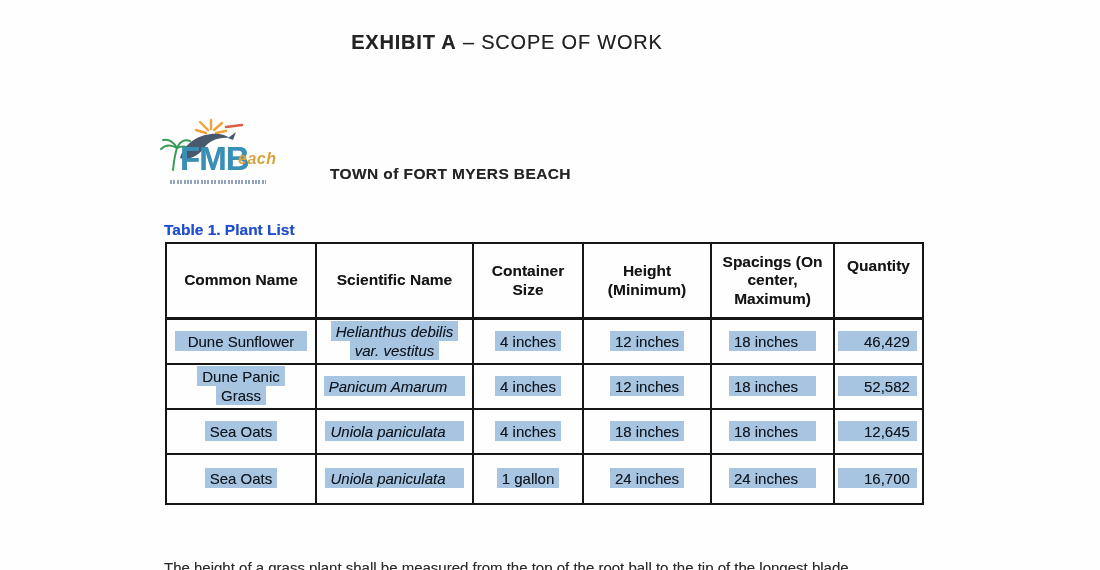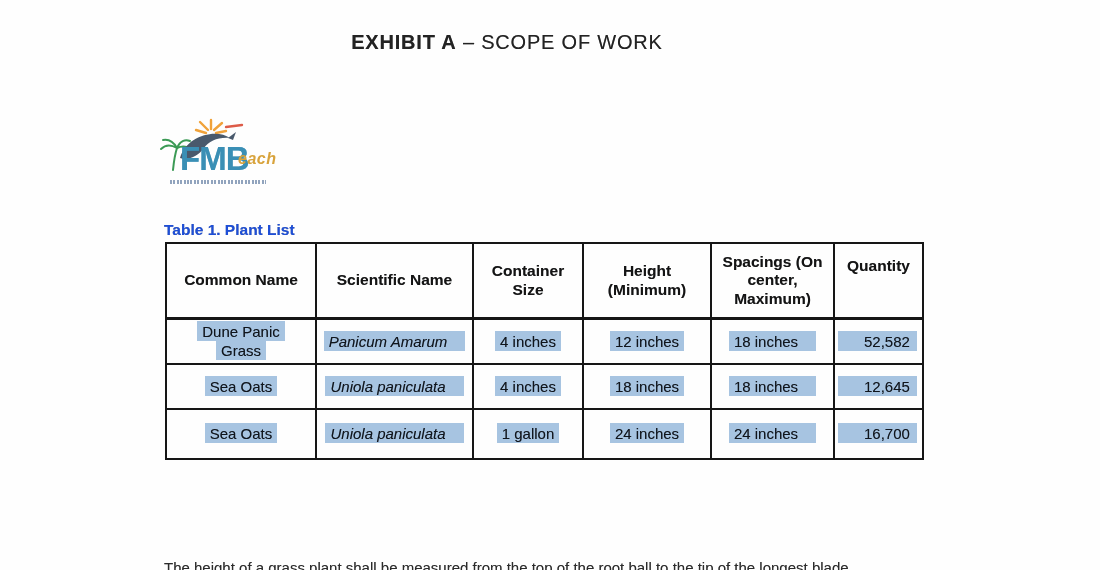--- a/index.html
+++ b/index.html
@@ -111,20 +111,21 @@
       </g>
 
       <path d="M24 40 C 30 18, 60 10, 74 20 C 62 19, 53 23, 48 30 C 42 38, 33 43, 24 40 Z" fill="#49596c"></path>
       <path d="M72 20 L 80 14 L 77 22 Z" fill="#49596c"></path>
     </svg>
     <span class="fmb">FMB</span>
     <span class="each">each</span>
     <div class="tagline"></div>
   </div>
 
+  <div class="org-name">TOWN of FORT MYERS BEACH</div>
 
   <div class="table-caption">Table 1. Plant List</div>
 
   <table class="plant">
     <colgroup>
       <col style="width:150px">
         <col style="width:157px">
         <col style="width:110px">
       <col style="width:128px">
         <col style="width:123px">
@@ -134,20 +135,28 @@
       <tr>
         <th>Common Name</th>
         <th>Scientific Name</th>
         <th>Container Size</th>
         <th>Height (Minimum)</th>
         <th>Spacings (On center, Maximum)</th>
         <th class="qh">Quantity</th>
       </tr>
     </thead>
     <tbody>
+      <tr class="r1">
+        <td><span class="hl exw">Dune Sunflower</span></td>
+        <td><span class="wrapn w135"><span class="hl sci">Helianthus debilis var. vestitus</span></span></td>
+        <td><span class="hl">4 inches</span></td>
+        <td><span class="hl">12 inches</span></td>
+        <td><span class="hl exr">18 inches</span></td>
+        <td class="qty"><span class="hl">46,429</span></td>
+      </tr>
       <tr class="r2">
         <td><span class="wrapn w96"><span class="hl">Dune Panic Grass</span></span></td>
         <td><span class="hl sci exr">Panicum Amarum</span></td>
         <td><span class="hl">4 inches</span></td>
         <td><span class="hl">12 inches</span></td>
         <td><span class="hl exr">18 inches</span></td>
         <td class="qty"><span class="hl">52,582</span></td>
       </tr>
       <tr class="r4">
         <td><span class="hl">Sea Oats</span></td>

